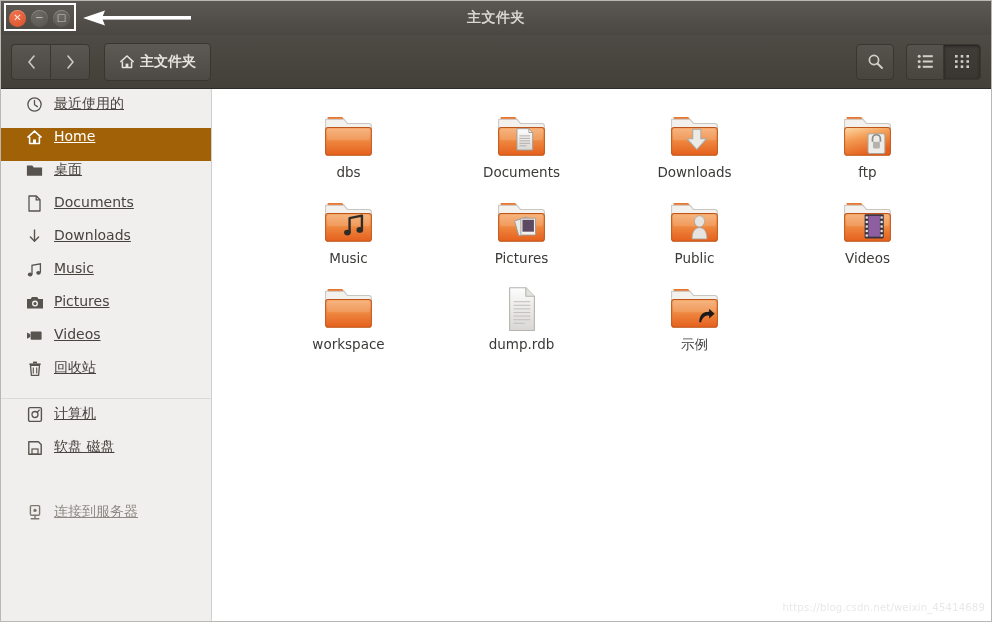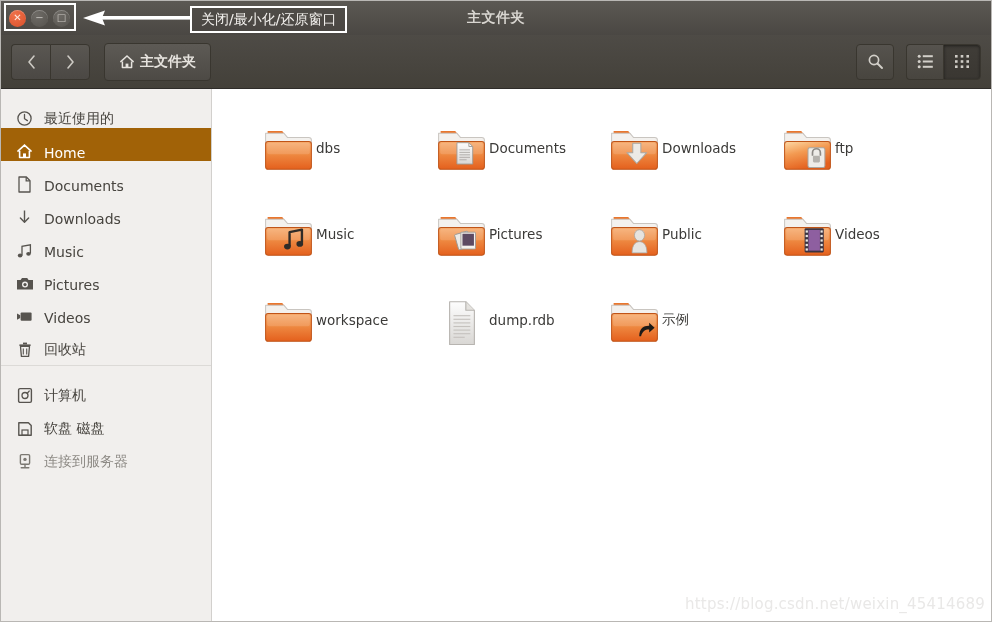--- a/index.html
+++ b/index.html
@@ -105,53 +105,53 @@
   .body{flex:1 1 auto;display:flex;min-height:0;}
   .sidebar{
     width:211px;flex:0 0 211px;
     background:#f1efed;
     border-right:1px solid #d2d0cd;
     padding-top:6px;
     box-sizing:border-box;
     overflow:hidden;
   }
   .side-item{
-    height:33px;display:flex;align-items:flex-end;gap:10px;
-    padding-left:14px;box-sizing:border-box;
-    color:#47443f;font-size:14px;
+    height:33px;display:flex;align-items:flex-start;gap:10px;
+    padding-left:24px;box-sizing:border-box;
+    color:#47443f;font-size:14px;text-decoration:underline;
   }
   .side-item.selected{background:#a16207;color:#ffffff;}
   .side-icon{width:19px;height:19px;display:flex;align-items:center;justify-content:center;flex:0 0 19px;}
   .side-sep{height:1px;background:#dcdad7;margin:6px 0 6px 0;}
-  .side-item.dim{color:#8d8a85;}
+  .side-item.dim{color:#8d8a85;margin-top:32px;}
 
   .main{
     flex:1 1 auto;background:#ffffff;position:relative;
     padding:14px 0 0 0;overflow:hidden;
   }
   .grid{
     display:grid;
     grid-template-columns:repeat(4,173px);
     padding-left:50px;
     row-gap:0;
   }
   .cell{
     width:173px;height:86px;
-    display:flex;flex-direction:row;align-items:center;
+    display:flex;flex-direction:column;align-items:center;
     justify-content:flex-start;
   }
   .cell .iconwrap{height:58px;display:flex;align-items:flex-end;justify-content:center;}
   .cell .label{
     margin-top:3px;font-size:13.5px;color:#3b3a38;
     max-width:165px;text-align:center;
     white-space:nowrap;overflow:hidden;text-overflow:ellipsis;
   }
   .watermark{
     position:absolute;right:6px;bottom:8px;
-    color:#e9e8e7;font-size:15px;letter-spacing:.2px;
+    color:#e9e8e7;font-size:10px;letter-spacing:.2px;
     user-select:none;
   }
 </style>
 </head>
 <body>
 
 <svg width="0" height="0" style="position:absolute" aria-hidden="true">
   <defs>
     <linearGradient id="folderGrad" x1="0" y1="0" x2="0" y2="1">
       <stop offset="0%" stop-color="#f6ab6e"></stop>
@@ -205,21 +205,20 @@
       </div>
     </div>
 
     <div class="anno-box-controls"></div>
 
     <svg class="anno-arrow" viewBox="0 0 108 18">
       <path d="M0 9 L22 1.5 L19 9 L22 16.5 Z" fill="#ffffff"></path>
       <rect x="19" y="7" width="89" height="3.6" fill="#ffffff"></rect>
     </svg>
 
-    <div class="anno-callout">关闭/最小化/还原窗口</div>
   </div>
 
   <div class="toolbar">
     <div class="navgroup">
       <div class="navbtn first">
         <svg width="11" height="16" viewBox="0 0 11 16">
           <path d="M8 2 L3 8 L8 14" fill="none" stroke="#cdcac4" stroke-width="1.6" stroke-linecap="round" stroke-linejoin="round"></path>
         </svg>
       </div>
       <div class="navbtn last">
@@ -295,20 +294,28 @@
         <span class="side-icon">
           <svg width="17" height="17" viewBox="0 0 16 16">
             <path d="M8 2 L14.2 7.6 M8 2 L1.8 7.6" fill="none" stroke="#ffffff" stroke-width="1.5" stroke-linecap="round"></path>
             <path d="M3.4 7.4 V13.6 H12.6 V7.4" fill="none" stroke="#ffffff" stroke-width="1.5" stroke-linejoin="round"></path>
             <rect x="6.6" y="9.8" width="2.8" height="3.8" fill="#ffffff"></rect>
           </svg>
         </span>
         <span>Home</span>
       </div>
 
+      <div class="side-item">
+        <span class="side-icon">
+          <svg width="17" height="15" viewBox="0 0 17 15">
+            <path d="M0.9 2.6 h5.4 l1.5 2 h8.3 v8.2 h-15.2 Z" fill="#57544f"></path>
+          </svg>
+        </span>
+        <span>桌面</span>
+      </div>
 
       <div class="side-item">
         <span class="side-icon">
           <svg width="15" height="17" viewBox="0 0 15 17">
             <path d="M2 1 h7.4 L13 4.7 V16 H2 Z" fill="none" stroke="#57544f" stroke-width="1.3" stroke-linejoin="round"></path>
             <path d="M9.2 1.2 V4.9 H12.9" fill="none" stroke="#57544f" stroke-width="1.3"></path>
           </svg>
         </span>
         <span>Documents</span>
       </div>

